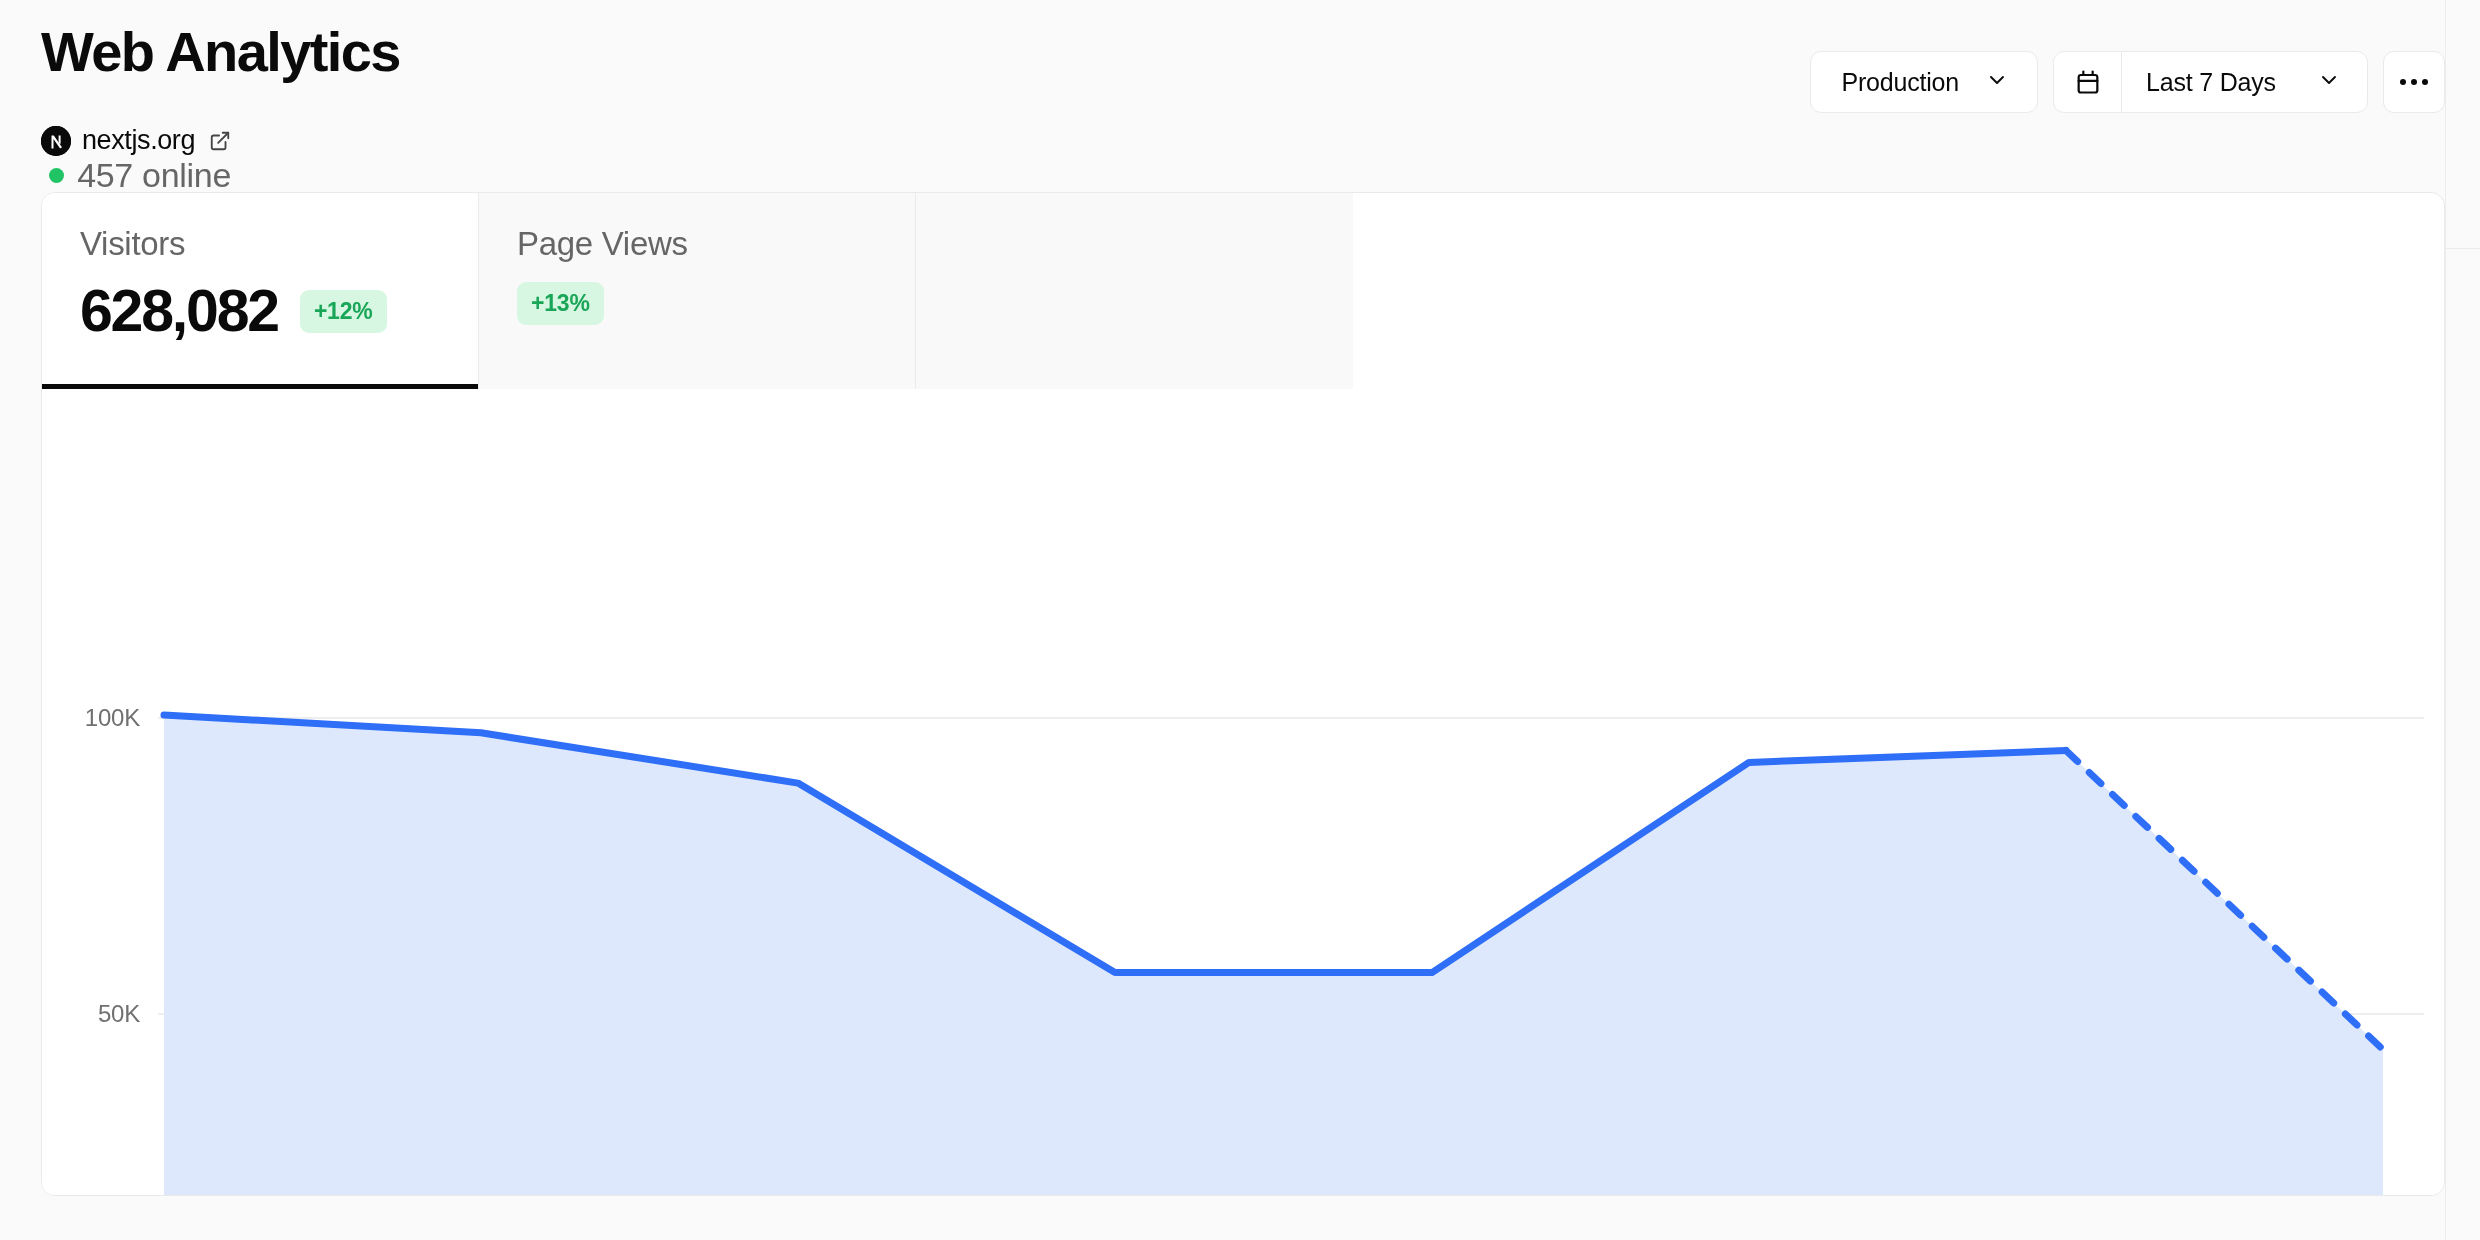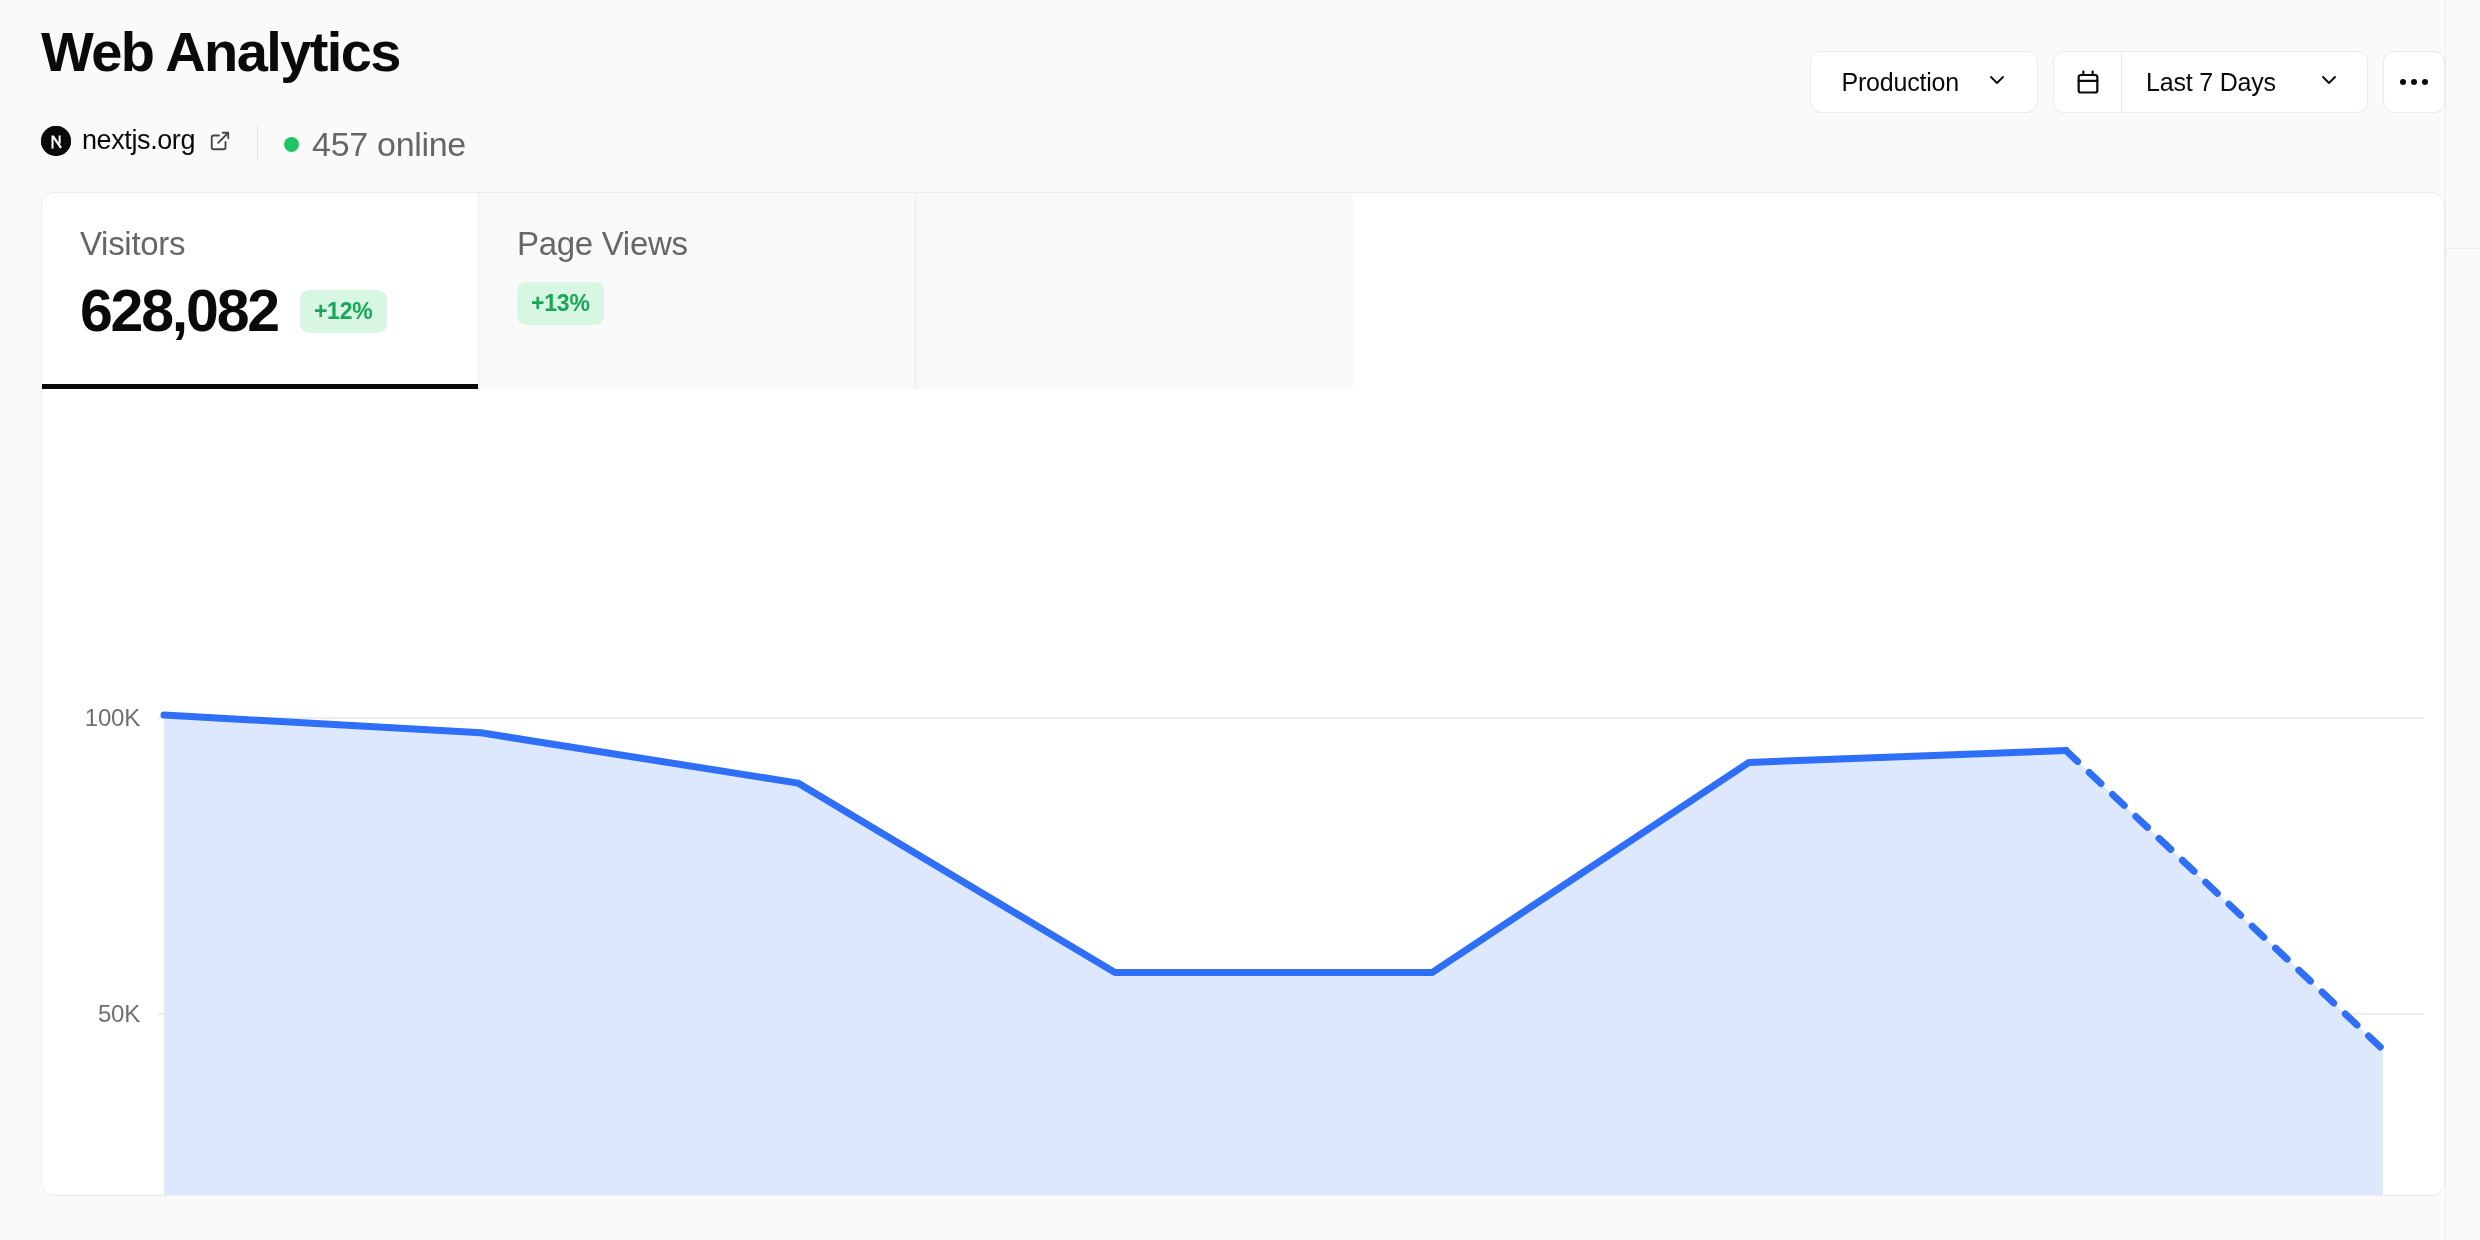--- a/index.html
+++ b/index.html
@@ -18,21 +18,21 @@
     position: absolute; left: 0; top: 0;
     width: 2480px; height: 186px;
   }
   .page-title {
     position: absolute; left: 41px; top: 18px;
     font-size: 56px; font-weight: 700; letter-spacing: -1.6px;
     color: #0a0a0a; line-height: 1.2;
   }
   .site-row {
     position: absolute; left: 41px; top: 125px;
-    display: flex; align-items: flex-start; height: 38px;
+    display: flex; align-items: flex-end; height: 38px; flex-direction: column;
   }
   .site-link {
     display: flex; align-items: center; gap: 11px;
     text-decoration: none; cursor: pointer;
   }
   .n-logo {
     width: 30px; height: 30px; border-radius: 50%;
     background: #0a0a0a; display: flex; align-items: center; justify-content: center;
     flex: 0 0 auto;
   }

